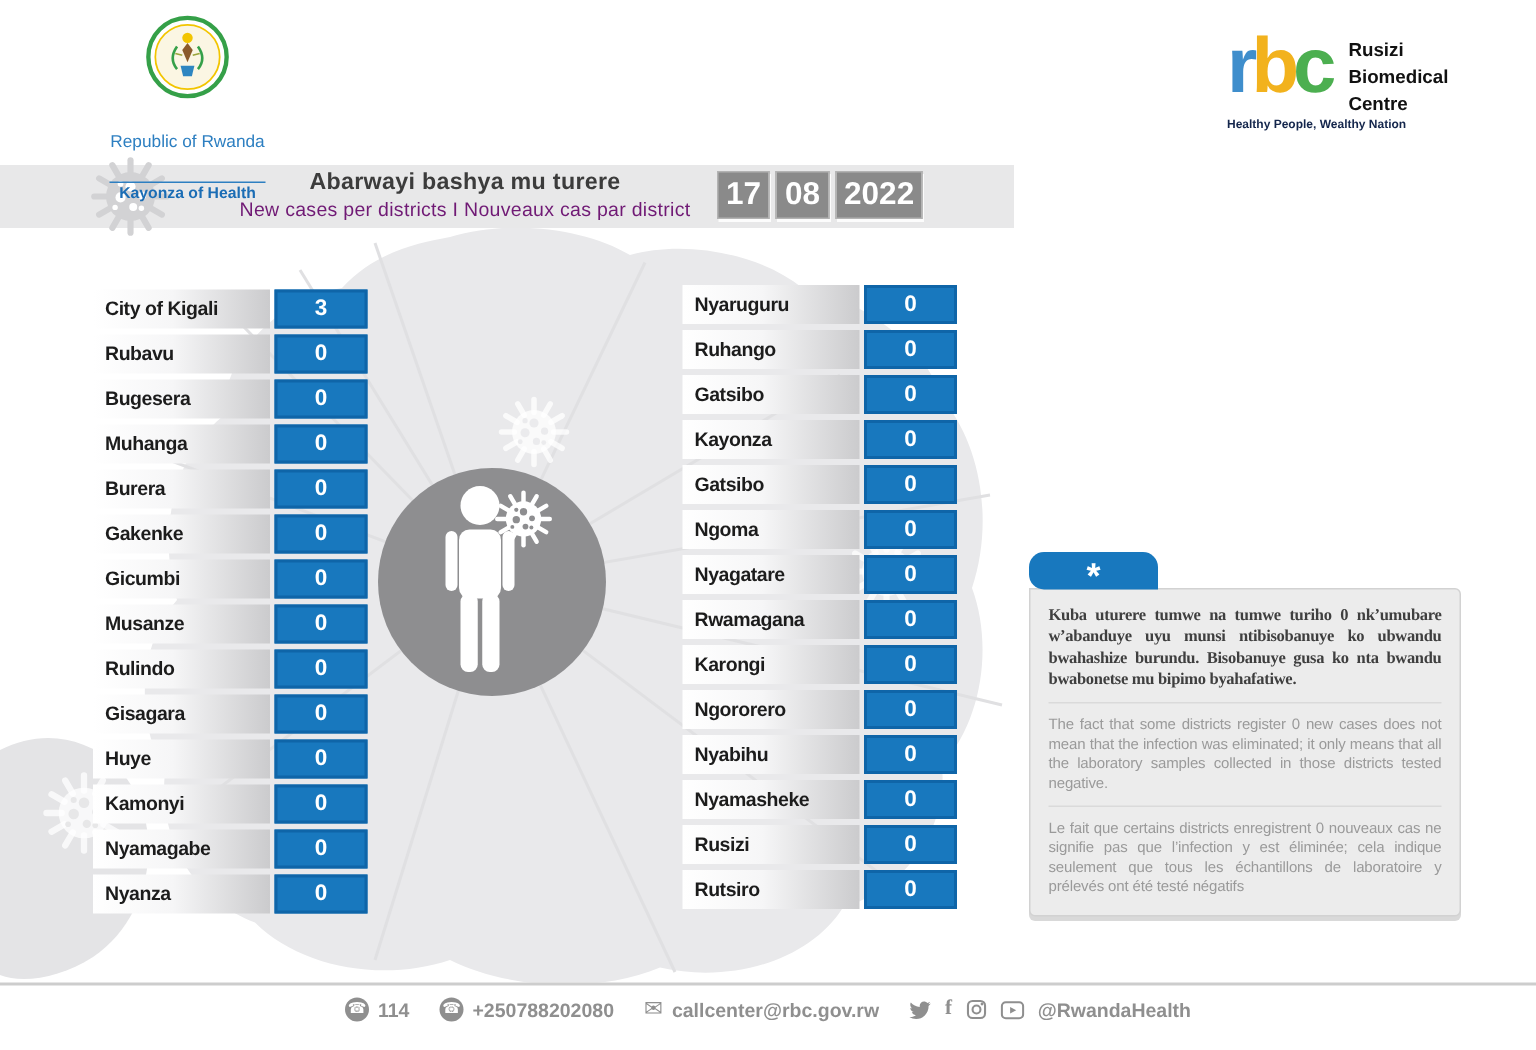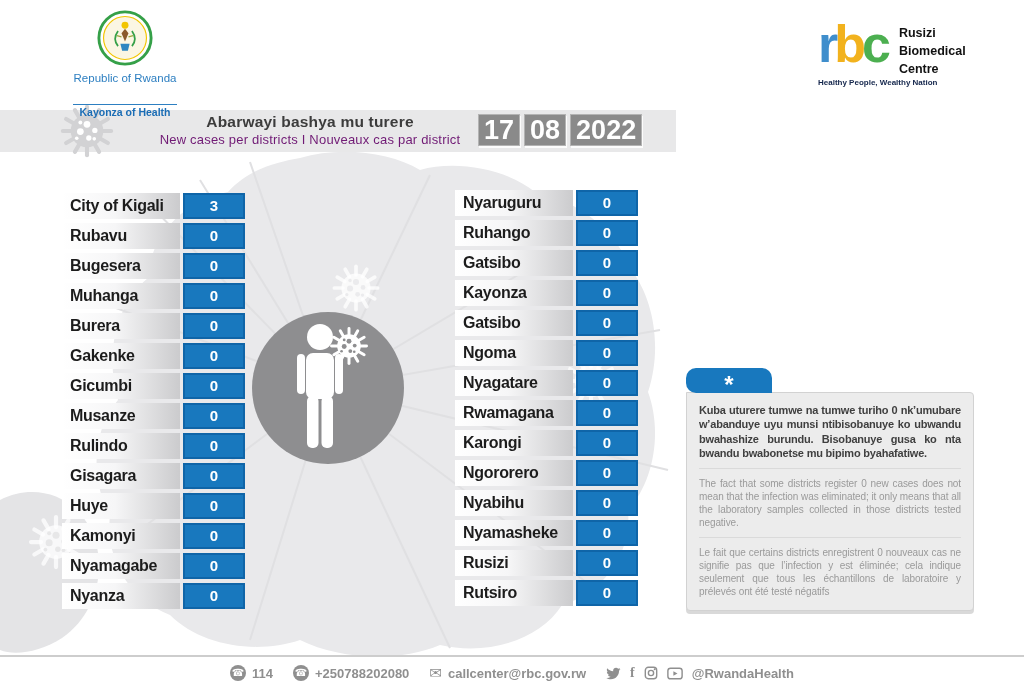--- a/index.html
+++ b/index.html
@@ -7,56 +7,56 @@
     width:1024px;height:700px;position:relative;overflow:hidden;
     background:#ffffff;
     font-family:"Liberation Sans","DejaVu Sans",sans-serif;
     -webkit-font-smoothing:antialiased;
   }
   .abs{position:absolute;}
   
   #bg{position:absolute;left:0;top:0;z-index:0;}
   
   .moh{left:60px;top:10px;width:130px;text-align:center;z-index:3;}
-  .moh .l1{color:#2d7fc1;font-size:11.5px;margin-top:2px;}
+  .moh .l1{color:#2d7fc1;font-size:11.5px;margin-top:18px;}
   .moh .l2{color:#1b6db5;font-size:10.5px;font-weight:bold;border-top:1px solid #2d7fc1;
            display:inline-block;padding:1px 6px 0 6px;margin-top:1px;}
   .rbc{left:818px;top:16px;z-index:3;display:flex;align-items:flex-start;}
   .rbc-letters{font-size:52px;font-weight:bold;letter-spacing:-4px;line-height:56px;}
   .rbc-letters .r{color:#3f8ecc}.rbc-letters .b{color:#f2b21d}.rbc-letters .c{color:#4caf50}
   .rbc-name{margin-left:12px;margin-top:8px;font-size:12.5px;font-weight:bold;color:#111;line-height:1.45;}
   .rbc-tag{position:absolute;left:0px;top:62px;width:132px;font-size:8px;font-weight:bold;color:#14264c;white-space:nowrap;}
   
   .band{left:0;top:110px;width:676px;height:42px;background:#e8e8e9;z-index:1;}
   .band-virus{left:58px;top:102px;z-index:2;}
   .band-title{left:140px;top:113px;width:340px;text-align:center;z-index:2;}
   .band-title .t1{font-size:15.5px;font-weight:bold;color:#3c3c3c;letter-spacing:.2px;}
   .band-title .t2{font-size:13px;color:#701a75;margin-top:1px;letter-spacing:.2px;}
   .dategrp{left:478px;top:114px;display:flex;gap:4px;z-index:2;}
   .datebox{background:#8a8a8a;border:1px solid #b3b3b3;color:#fff;font-weight:bold;
-           font-size:27px;line-height:30px;height:30px;padding:0 5px;text-align:center;
+           font-size:21px;line-height:30px;height:30px;padding:0 5px;text-align:center;
            box-shadow:1px 2px 0 rgba(255,255,255,.85);}
   
   .dcol{z-index:2;}
   .col-left{left:62px;top:193px;}
   .col-right{left:415px;top:190px;margin-left:40px;}
   .drow{display:flex;height:26px;margin-bottom:4px;}
-  .dlabel{width:110px;font-size:16px;font-weight:bold;color:#1c1c1c;line-height:25px;
+  .dlabel{width:110px;font-size:13px;font-weight:bold;color:#1c1c1c;line-height:25px;
           padding-left:8px;letter-spacing:-0.3px;white-space:nowrap;
           background:linear-gradient(90deg,#ffffff 0%,#f6f6f7 45%,#cbcbcd 100%);}
   .dvalue{width:58px;margin-left:3px;background:#1878be;border:2px solid #0f65a8;
           color:#fff;font-size:15px;font-weight:bold;text-align:center;line-height:22px;}
   
   .note-tab{left:686px;top:368px;width:86px;height:25px;background:#1878be;z-index:3;
             border-radius:10px 10px 0 10px;color:#fff;text-align:center;
             font-size:24px;font-weight:bold;line-height:34px;}
   .note-box{left:686px;top:392px;width:288px;background:#ececec;border:1px solid #d2d2d2;
             border-radius:0 4px 4px 4px;z-index:2;padding:10px 12px 12px 12px;
             box-shadow:0 3px 0 rgba(0,0,0,.15);box-sizing:border-box;}
-  .note-ky{font-size:11px;font-weight:bold;color:#3f3f3f;line-height:1.3;text-align:justify;letter-spacing:-0.2px;}
+  .note-ky{font-size:11px;font-weight:bold;color:#3f3f3f;line-height:1.3;text-align:justify;letter-spacing:-0.2px;font-family:Liberation Serif, serif;}
   .note-sep{border-top:1px solid #dadada;margin:8px 0;}
   .note-en,.note-fr{font-size:10px;color:#9a9a9a;line-height:1.3;text-align:justify;letter-spacing:-0.1px;}
   
   .footer{left:0;top:655px;width:1024px;height:45px;border-top:2px solid #cdcdcd;z-index:3;
           display:flex;align-items:flex-start;justify-content:center;background:#fff;}
   .footer-inner{display:flex;align-items:center;gap:20px;margin-top:8px;color:#8f8f8f;}
   .fitem{display:flex;align-items:center;gap:6px;font-size:13px;font-weight:bold;color:#8f8f8f;}
   .cicon{display:inline-block;width:16px;height:16px;border-radius:50%;background:#8f8f8f;
          color:#fff;font-size:10px;line-height:16px;text-align:center;}
   .gicon{font-size:15px;color:#8f8f8f;line-height:16px;}

